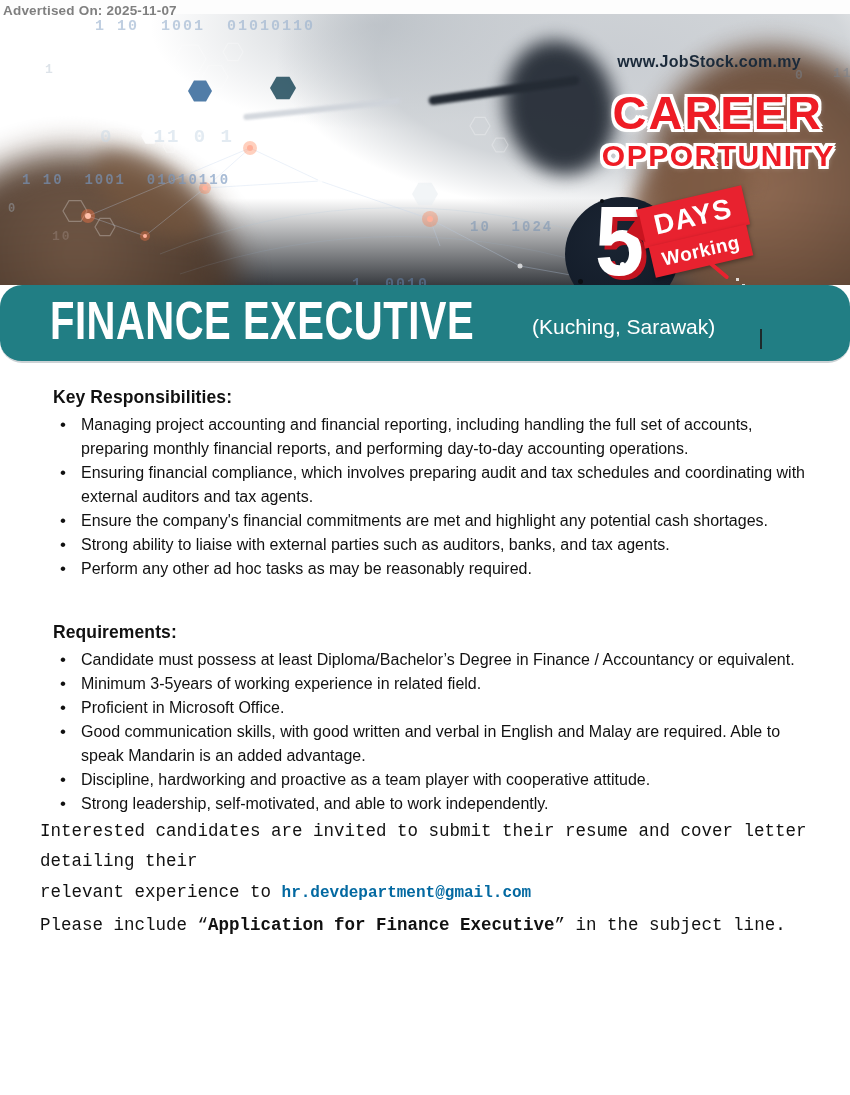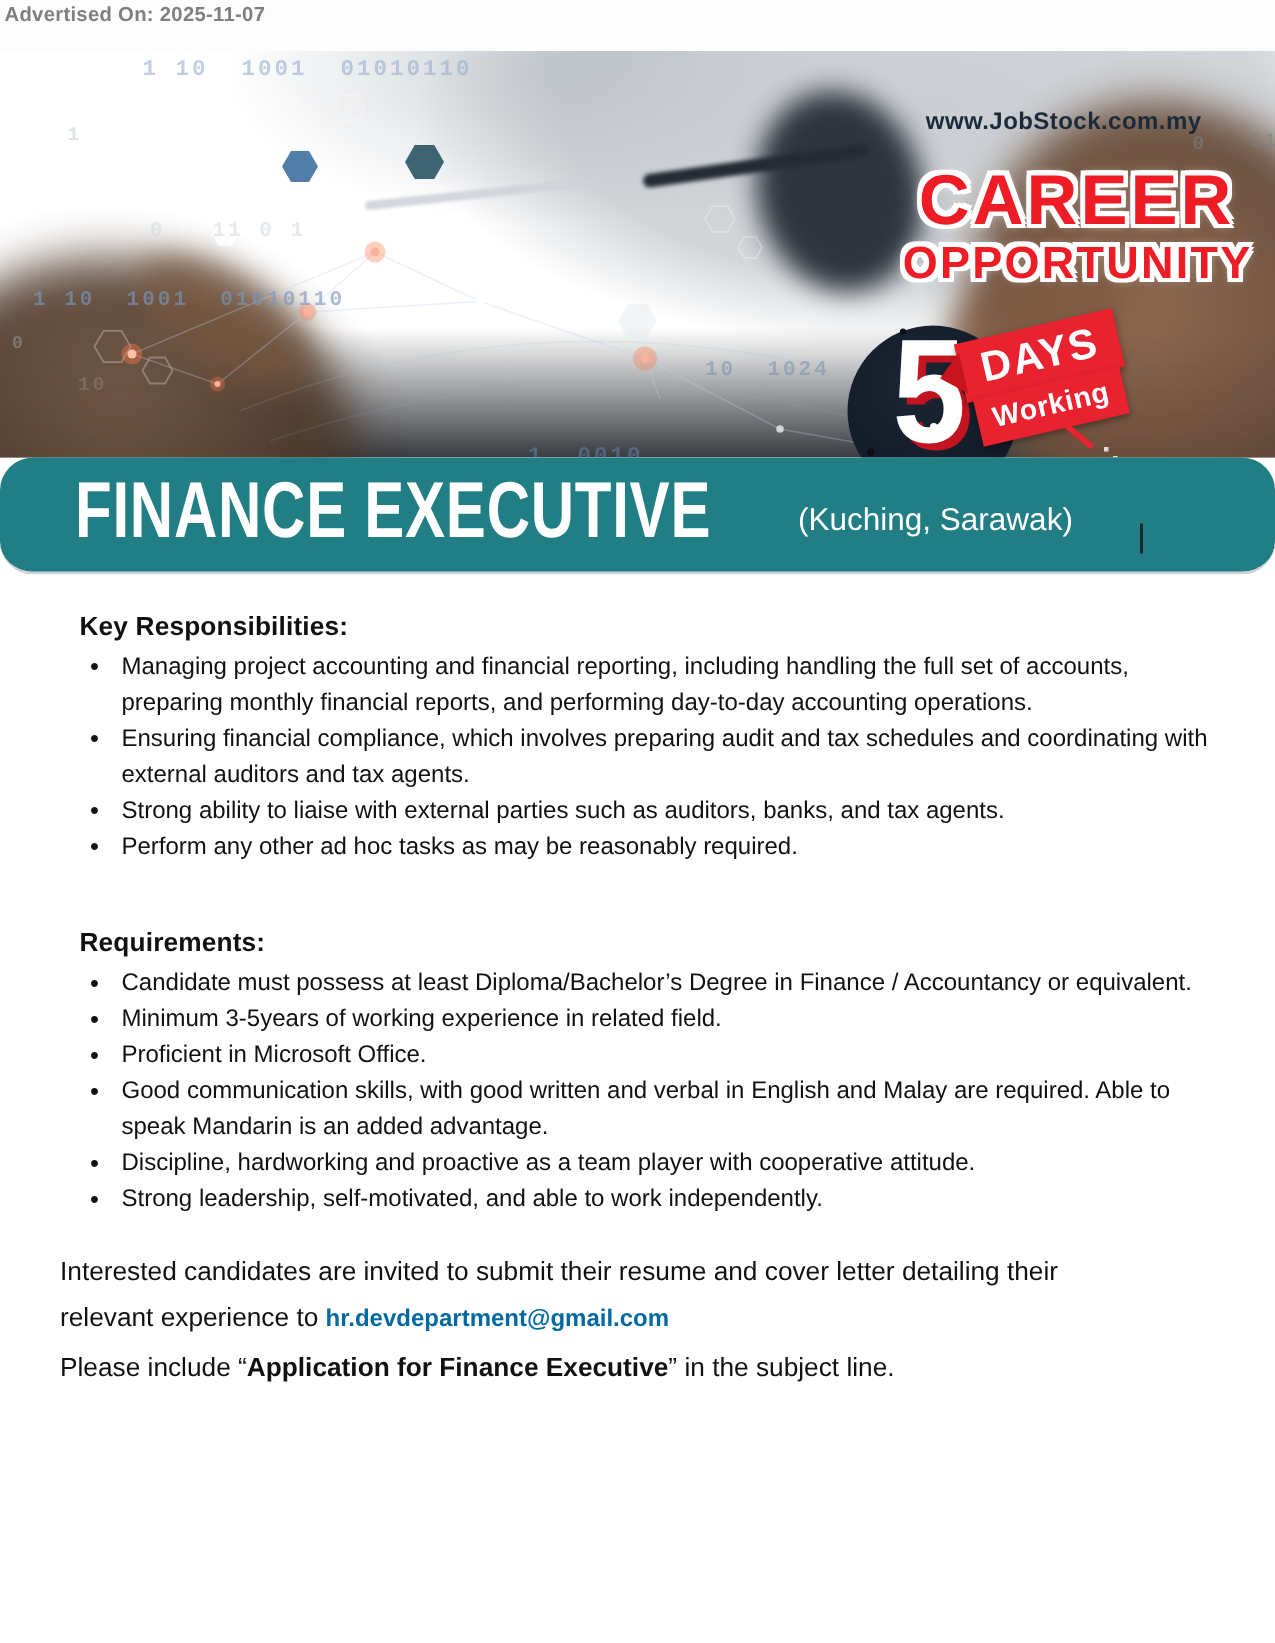--- a/index.html
+++ b/index.html
@@ -1,20 +1,20 @@
 <!DOCTYPE html>
 <html><head>
 <meta charset="utf-8">
 <style>
   * { margin:0; padding:0; box-sizing:border-box; }
   body { background:#e9e9e9; font-family:"Liberation Sans","DejaVu Sans",sans-serif; }
   .page { width:850px; height:1095px; margin:0 auto; background:#ffffff; position:relative; overflow:hidden; }
 
   
-  .topbar { height:34px; padding:1px 0 0 3px; background:#fdfdfd; }
+  .topbar { height:14px; padding:1px 0 0 3px; background:#fdfdfd; }
   .topbar span { font-size:13.5px; font-weight:bold; color:#7f7f7f; letter-spacing:0.2px; }
 
   
   .hero { position:relative; height:271px; overflow:hidden;
     background:linear-gradient(105deg,#121821 0%,#1a212d 22%,#2e3844 40%,#3d4551 52%,#2a323e 72%,#2028336 100%,#202833 100%); }
   .hero .lightwash { position:absolute; inset:0;
     background:
       radial-gradient(ellipse 430px 200px at 72% 16%, rgba(200,204,209,0.97), rgba(180,186,192,0.6) 55%, rgba(150,160,170,0) 78%),
       radial-gradient(ellipse 320px 150px at 44% 4%, rgba(140,150,160,0.45), rgba(140,150,160,0) 70%),
       linear-gradient(to top, rgba(6,10,16,0.8), rgba(6,10,16,0) 32%); }
@@ -61,21 +61,21 @@
   .banner .loc { position:absolute; left:493px; bottom:22px; color:#fff; font-size:21px;margin-left:39px; }
   .banner .caret { position:absolute; left:760px; top:44px; width:2px; height:20px; background:#1d2a2b; }
 
   
   .content { padding:24px 28px 0 53px; color:#111; }
   .sec-heading { font-size:17.5px; font-weight:bold; margin-bottom:5px; letter-spacing:0.1px; }
   ul.bullets { list-style:none; }
   ul.bullets li { position:relative; padding-left:28px; font-size:16px; line-height:24px; }
   ul.bullets li::before { content:"\2022"; position:absolute; left:7px; top:0; font-size:17px; }
   .req-block { margin-top:41px; }
-  .closing { margin-top:20px; font-size:17.5px; line-height:30px; }
+  .closing { font-size:17.5px; line-height:30px;font-family:Liberation Mono, monospace; }
   .closing .email-line { line-height:33px; }
   .closing a.email { color:#0369a1; font-weight:600; font-size:16px; text-decoration:none;text-align:right; }
 </style>
 </head>
 <body>
 
 <div class="page">
 
   <div class="topbar">
     <span>Advertised On: 2025-11-07</span>
@@ -141,21 +141,21 @@
           <circle cx="145" cy="222" r="2" fill="#ffb09a"></circle>
         <circle cx="430" cy="205" r="8" fill="rgba(255,120,70,0.35)"></circle>
           <circle cx="430" cy="205" r="3" fill="#ffb09a"></circle>
         <circle cx="320" cy="167" r="2.5" fill="rgba(255,255,255,0.8)"></circle>
         <circle cx="520" cy="252" r="2.5" fill="rgba(255,255,255,0.7)"></circle>
       </g>
     </svg>
 
     <span class="bin" style="left:95px;top:4px;font-size:15px;color:rgba(150,175,205,0.6);">1 10  1001  01010110</span>
     <span class="bin" style="left:45px;top:48px;font-size:13px;color:rgba(170,185,200,0.4);">1</span>
-    <span class="bin" style="left:100px;top:112px;font-size:14px;color:rgba(200,215,230,0.5);">0   11 0 1</span>
+    <span class="bin" style="left:100px;top:112px;font-size:19px;color:rgba(200,215,230,0.5);">0   11 0 1</span>
     <span class="bin" style="left:22px;top:158px;font-size:14px;color:rgba(120,150,190,0.65);">1 10  1001  01010110</span>
     <span class="bin" style="left:8px;top:188px;font-size:12px;color:rgba(170,185,200,0.4);">0</span>
     <span class="bin" style="left:52px;top:215px;font-size:13px;color:rgba(150,130,120,0.5);">10</span>
     <span class="bin" style="left:470px;top:205px;font-size:14px;color:rgba(110,140,175,0.5);">10  1024  01010110</span>
     <span class="bin" style="left:795px;top:54px;font-size:13px;color:rgba(120,130,140,0.55);">0</span>
     <span class="bin" style="left:833px;top:52px;font-size:13px;color:rgba(120,130,140,0.55);">11</span>
     <span class="bin" style="left:722px;top:194px;font-size:15px;color:rgba(90,120,160,0.6);">10</span>
     <span class="bin" style="left:352px;top:262px;font-size:15px;color:rgba(100,130,170,0.55);">1  0010</span>
 
     <div class="site">www.JobStock.com.my</div>
@@ -184,20 +184,21 @@
     <div class="loc">(Kuching, Sarawak)</div>
     <div class="caret"></div>
   </div>
 
   <div class="content">
 
     <div class="sec-heading">Key Responsibilities:</div>
     <ul class="bullets">
       <li>Managing project accounting and financial reporting, including handling the full set of accounts, preparing monthly financial reports, and performing day-to-day accounting operations.</li>
       <li>Ensuring financial compliance, which involves preparing audit and tax schedules and coordinating with external auditors and tax agents.</li>
+      <li>Ensure the company's financial commitments are met and highlight any potential cash shortages.</li>
       <li>Strong ability to liaise with external parties such as auditors, banks, and tax agents.</li>
       <li>Perform any other ad hoc tasks as may be reasonably required.</li>
     </ul>
 
     <div class="req-block">
       <div class="sec-heading">Requirements:</div>
       <ul class="bullets">
         <li>Candidate must possess at least Diploma/Bachelor’s Degree in Finance / Accountancy or equivalent.</li>
         <li>Minimum 3-5years of working experience in related field.</li>
         <li>Proficient in Microsoft Office.</li>

